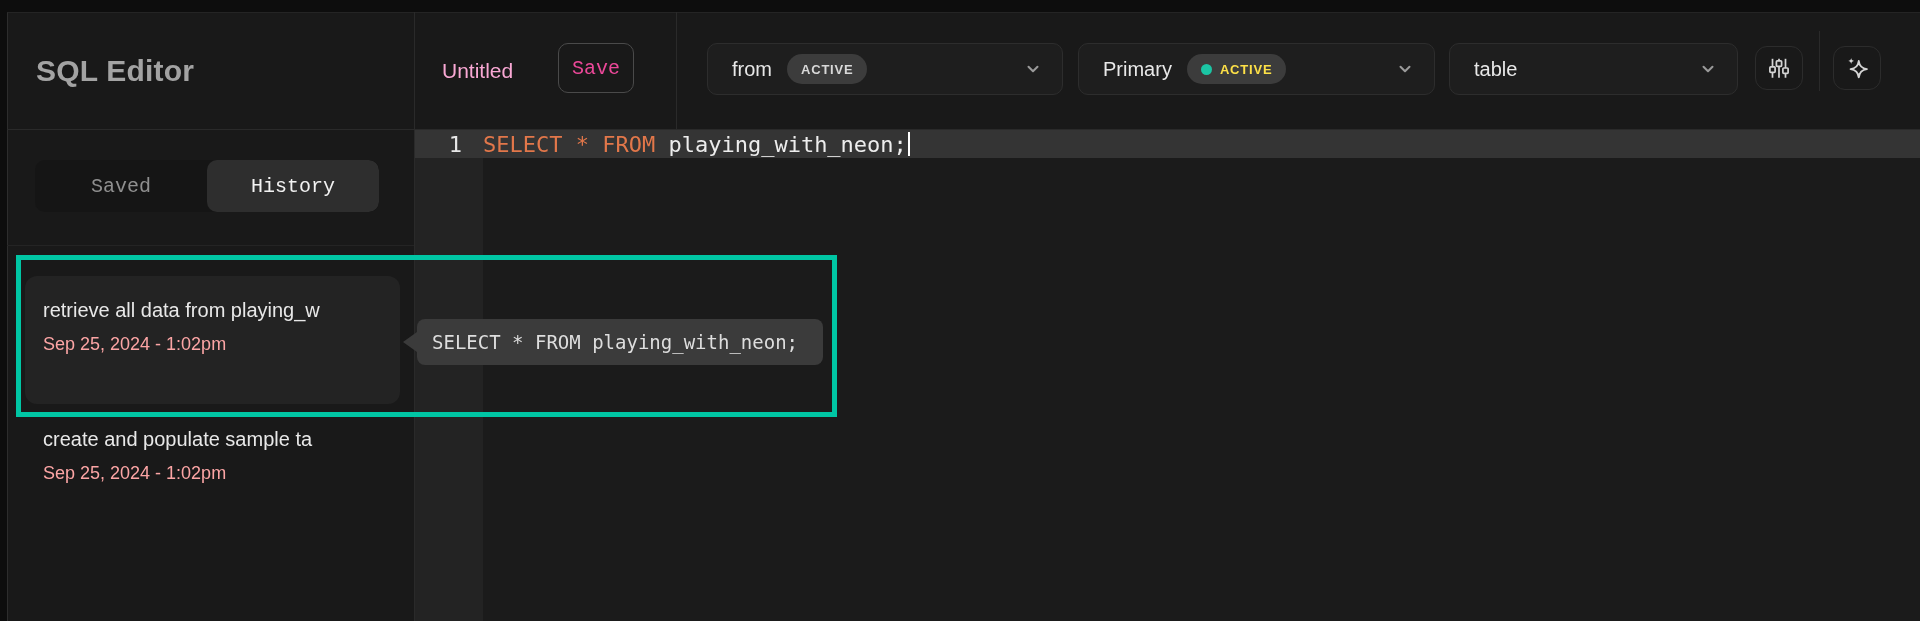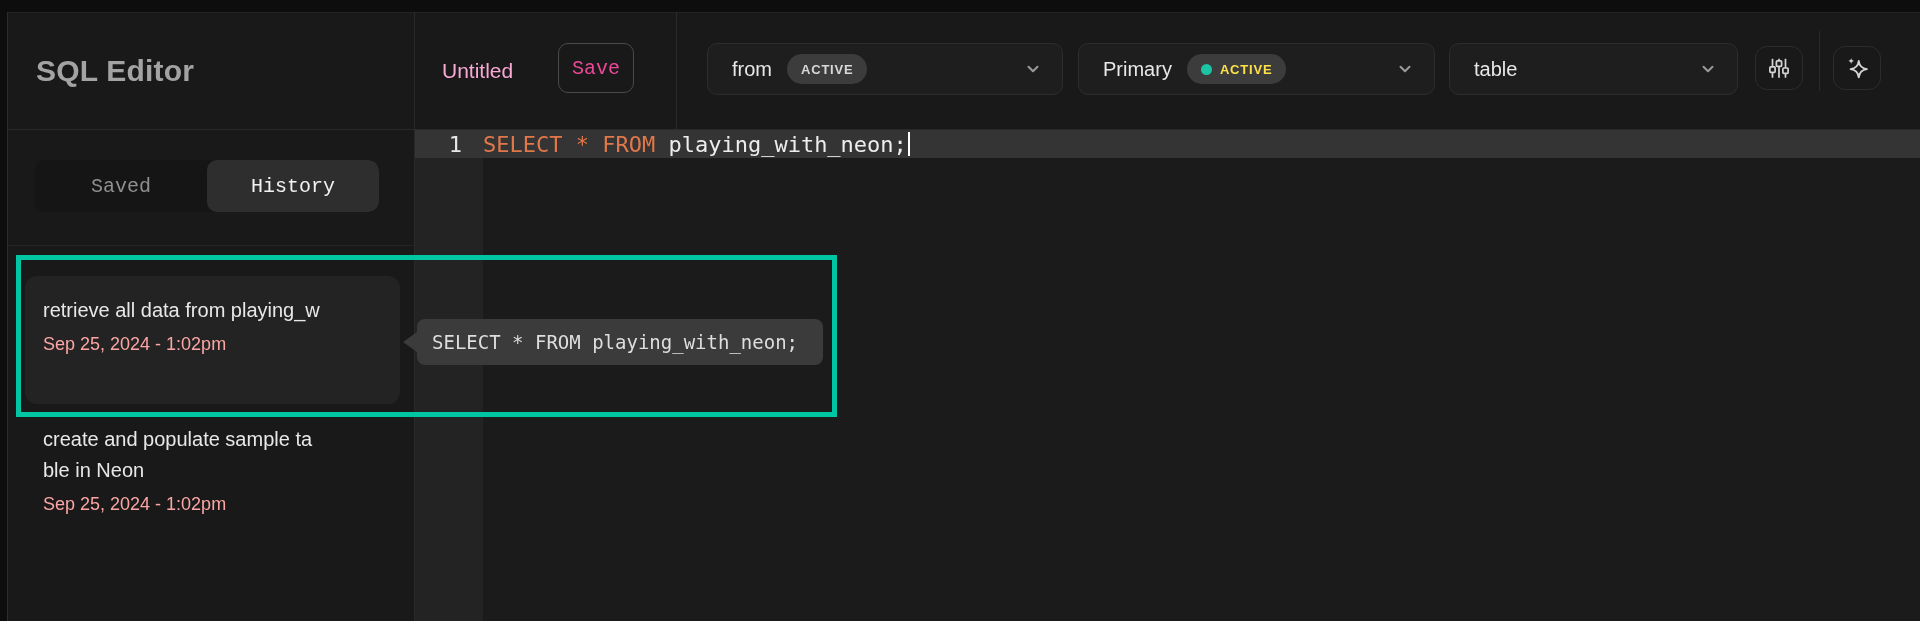--- a/index.html
+++ b/index.html
@@ -158,20 +158,19 @@
   </div>
   <div class="sidebar-divider"></div>
 
   <div class="hist-card">
     <div class="hist-line">retrieve all data from playing_w</div>
     <div class="hist-ts">Sep 25, 2024 - 1:02pm</div>
   </div>
 
   <div class="hist-item2">
     <div class="hist-line">create and populate sample ta</div>
-    <div class="hist-line">ble in Neon</div>
     <div class="hist-ts">Sep 25, 2024 - 1:02pm</div>
   </div>
 
   <div class="tooltip-arrow"></div>
   <div class="tooltip">SELECT * FROM playing_with_neon;</div>
   <div class="hl-box"></div>
 </div>
 
 </body></html>

